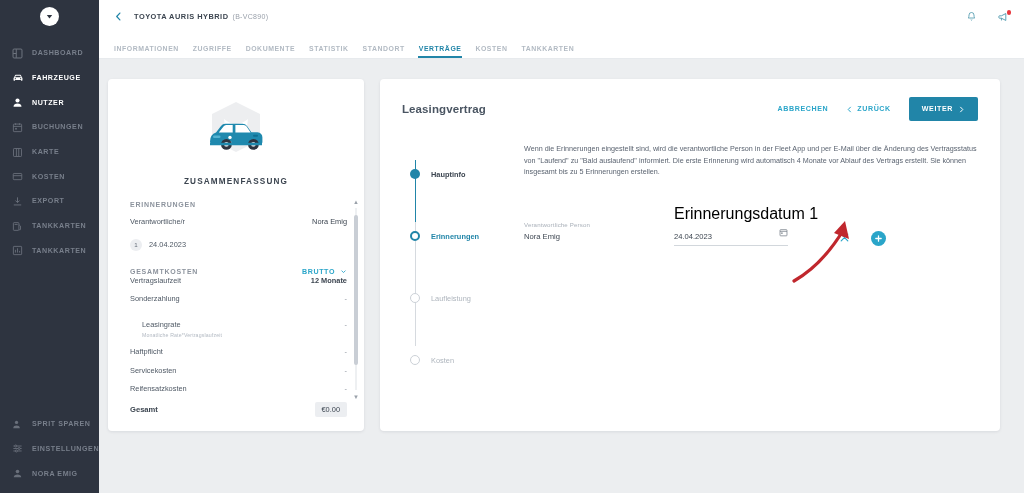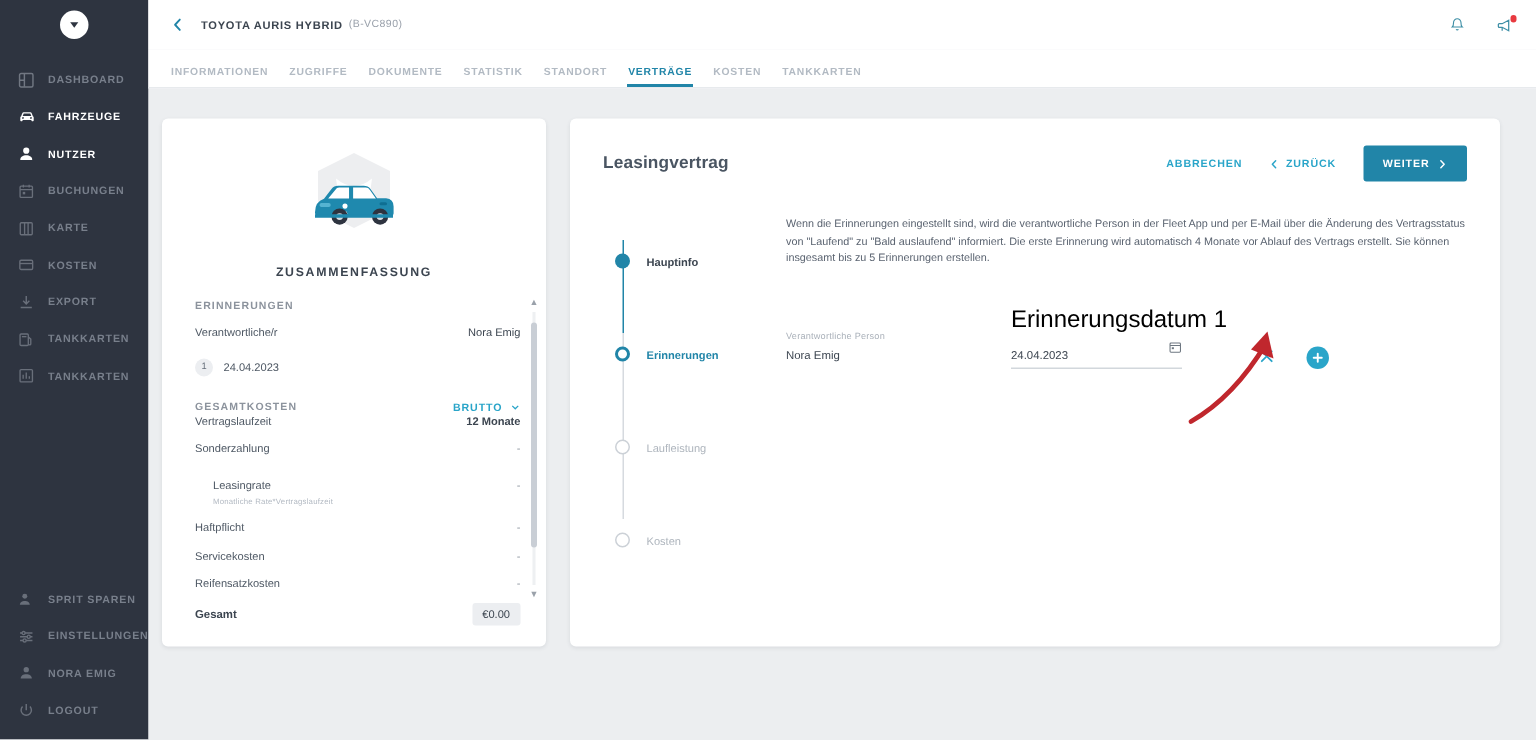--- a/index.html
+++ b/index.html
@@ -325,29 +325,20 @@
         <span class="lbl">EINSTELLUNGEN</span>
       </div>
       <div class="nav-item dim">
         <span class="ico">
           <svg width="11" height="11" viewBox="0 0 16 16" fill="#8d939e">
               <circle cx="8" cy="5" r="2.6"></circle>
               <path d="M2.6 13.6c0-2.9 2.4-4.2 5.4-4.2s5.4 1.3 5.4 4.2z"></path>
             </svg>
         </span>
         <span class="lbl">NORA EMIG</span>
-      </div>
-      <div class="nav-item dim">
-        <span class="ico">
-          <svg width="11" height="11" viewBox="0 0 16 16" fill="none" stroke="#8d939e" stroke-width="1.4">
-              <path d="M8 2v6"></path>
-              <path d="M4.4 4.4a5 5 0 107.2 0"></path>
-            </svg>
-        </span>
-        <span class="lbl">LOGOUT</span>
       </div>
     </div>
   </aside>
 
   <div class="main">
 
     <div class="topbar">
       <span class="back-btn">
         <svg width="11" height="11" viewBox="0 0 16 16" fill="none" stroke="#2185a8" stroke-width="1.8" stroke-linecap="round" stroke-linejoin="round">
             <path d="M10 3L5.4 8 10 13"></path>

